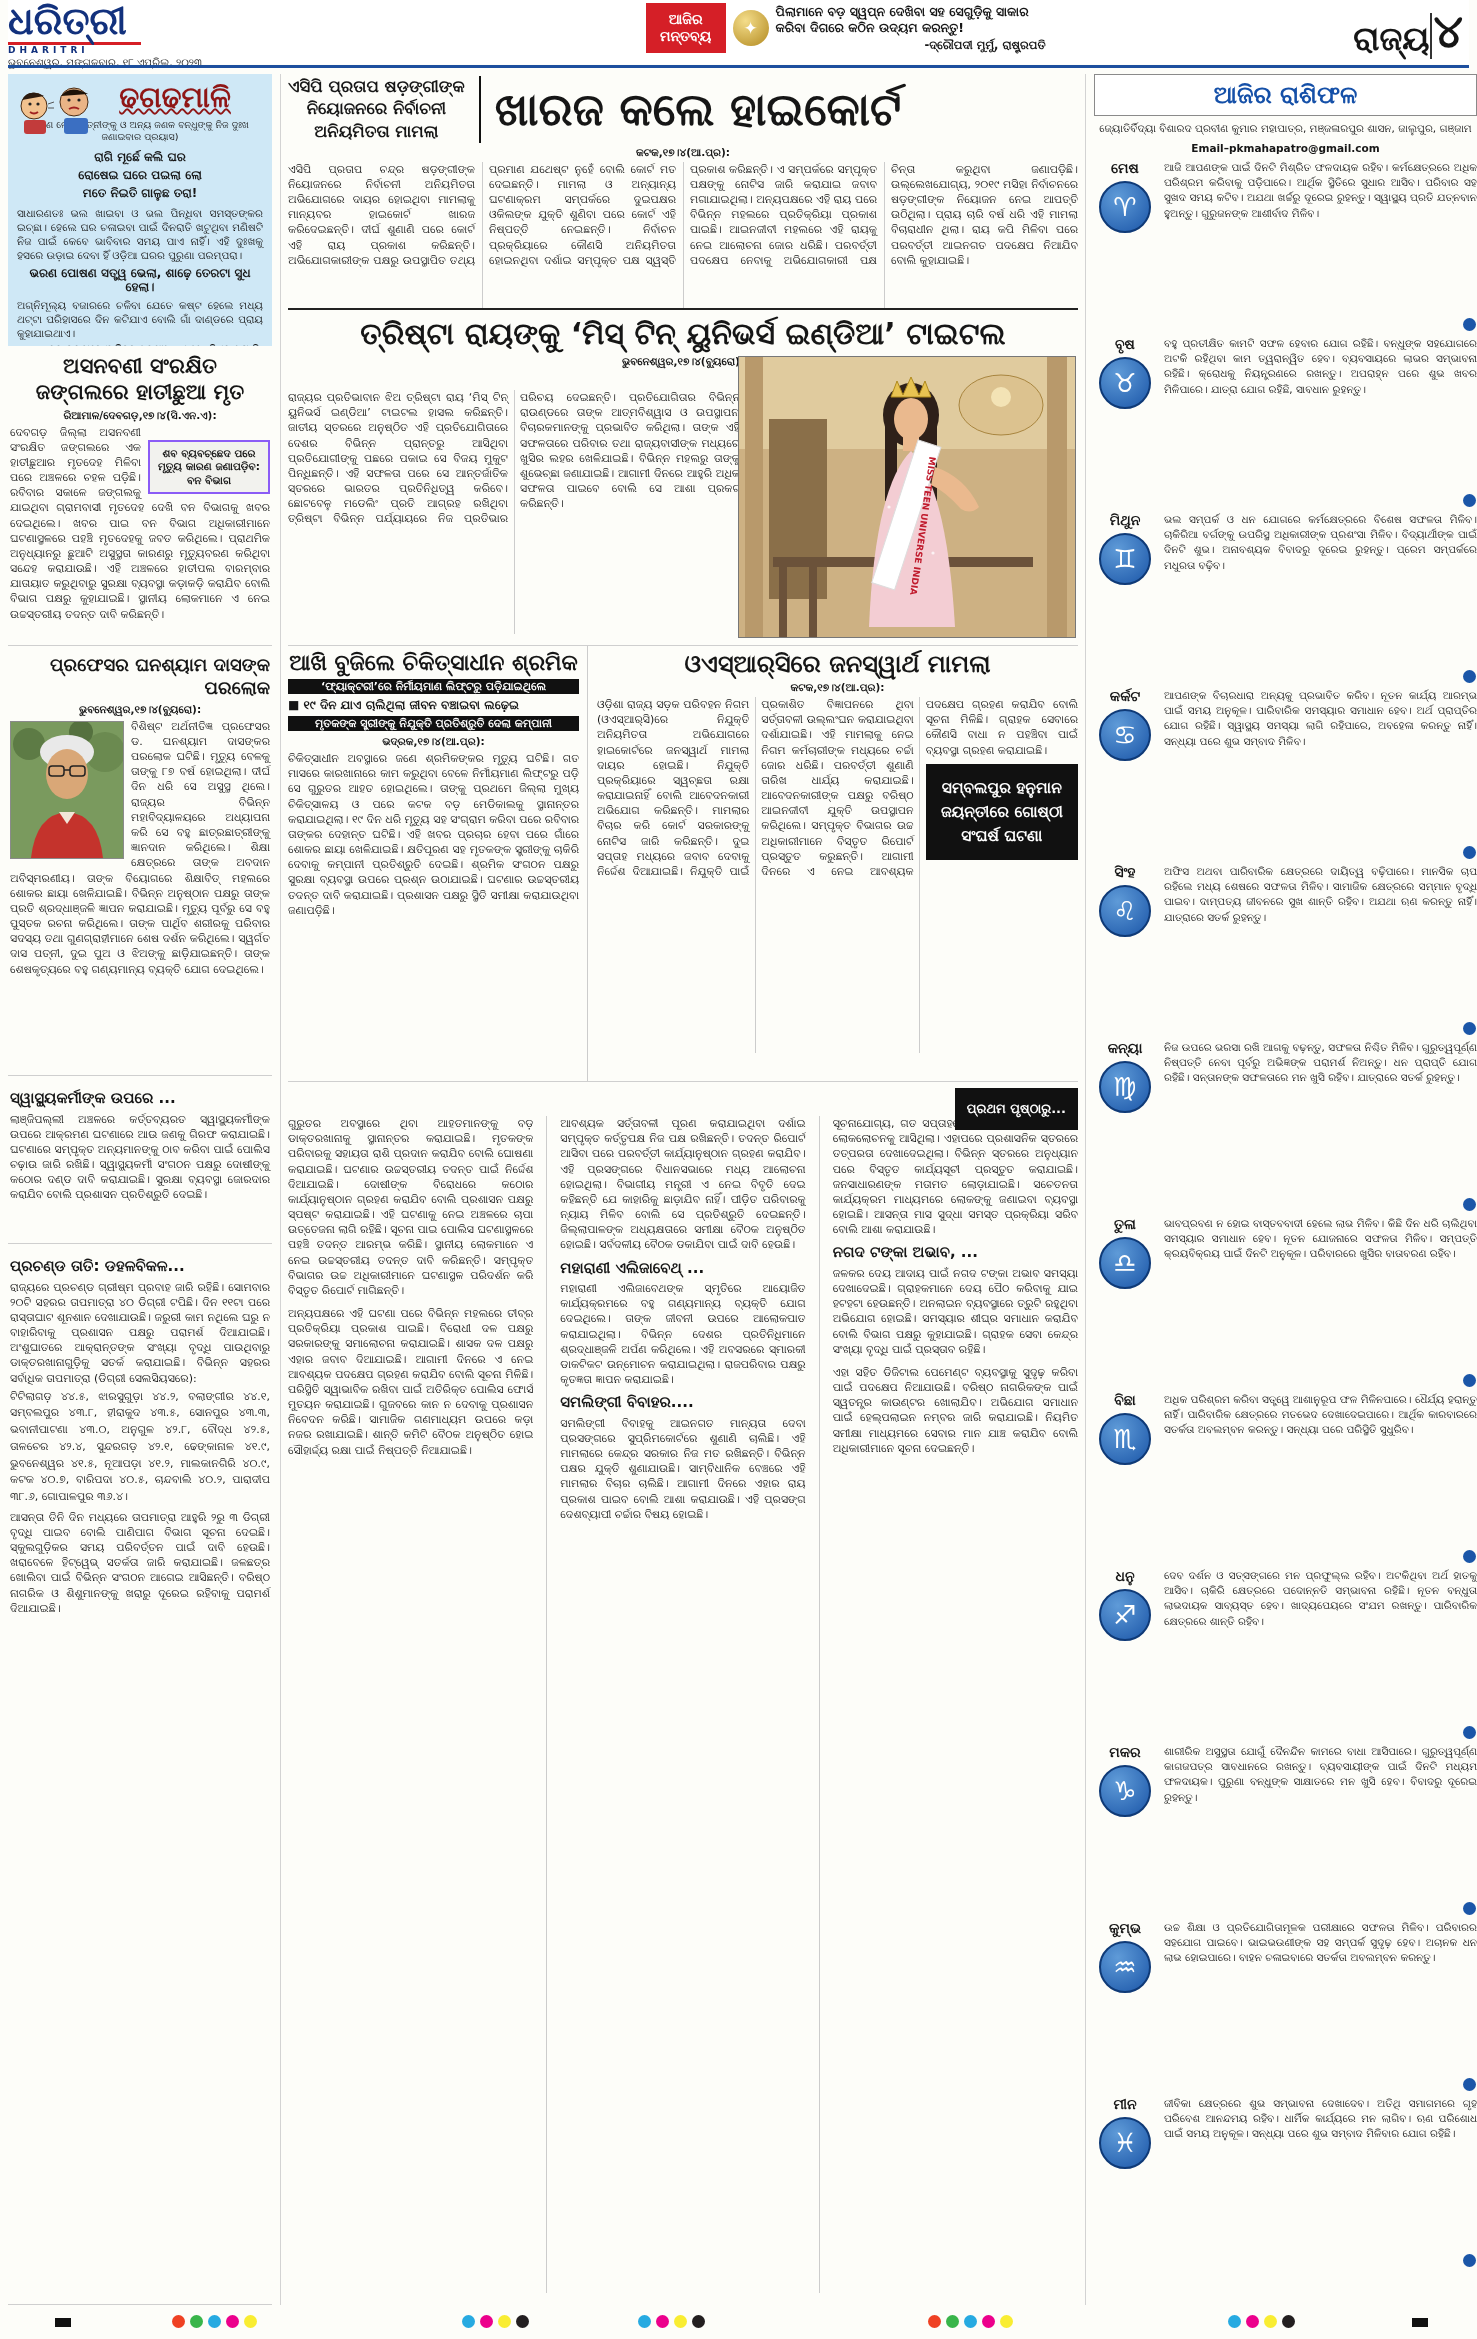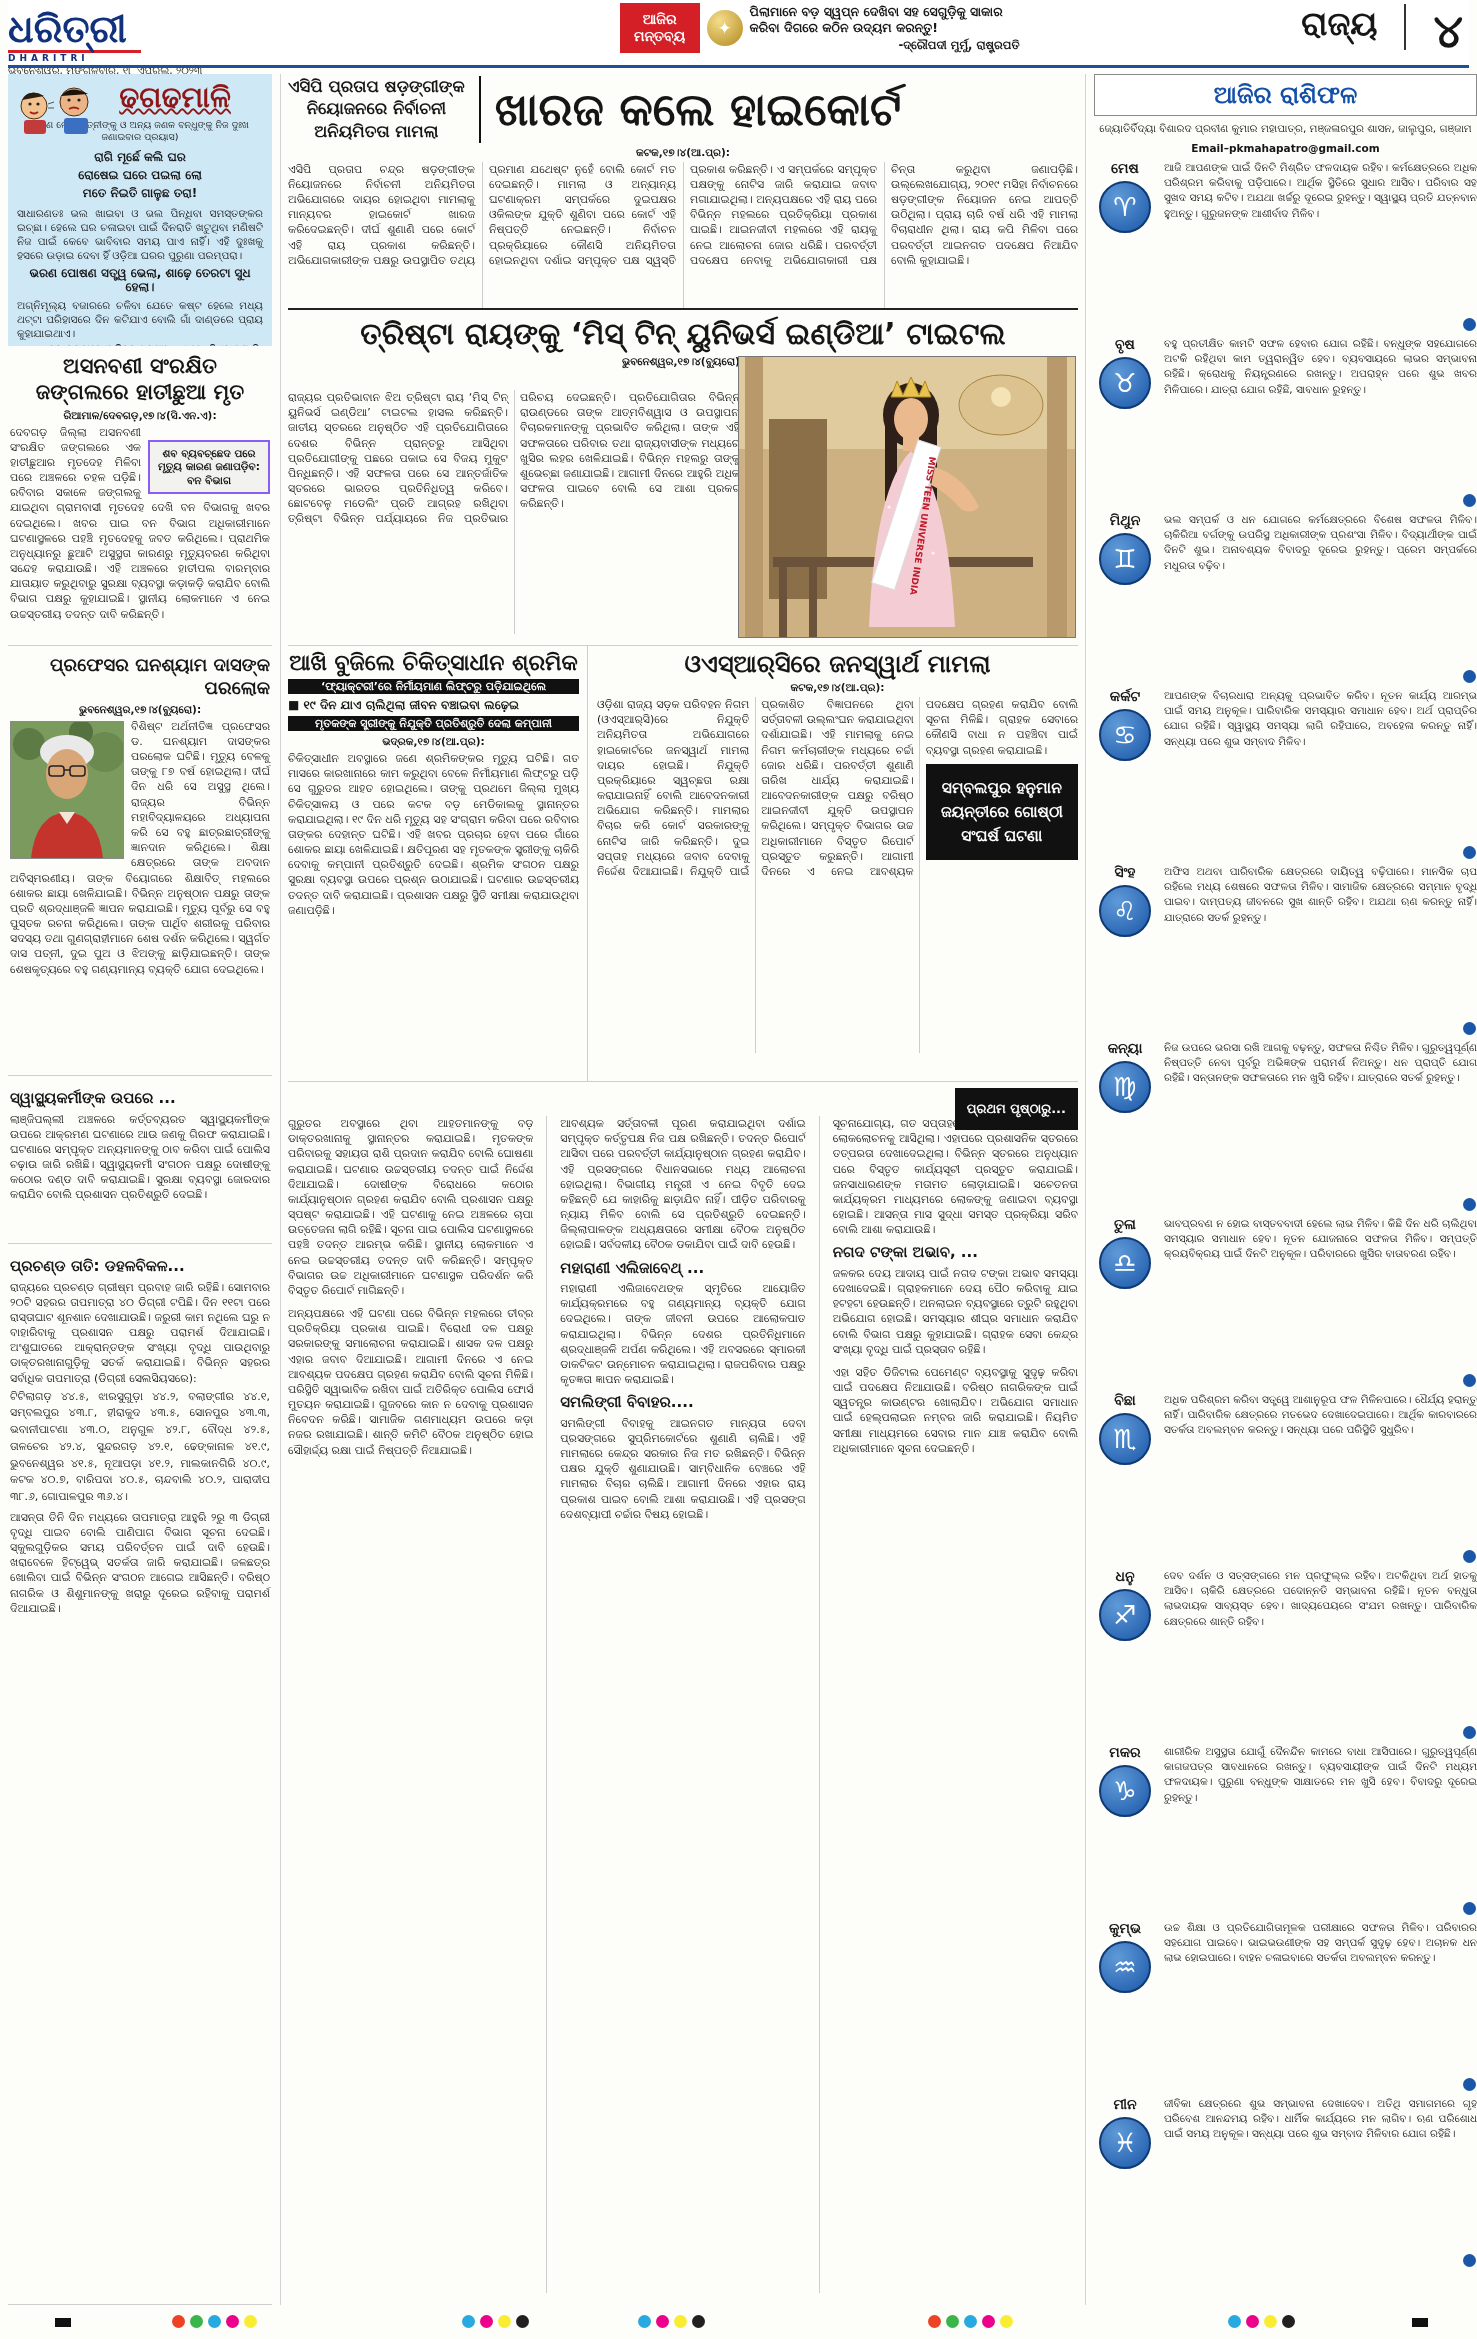--- a/index.html
+++ b/index.html
@@ -2,34 +2,34 @@
 <html><head>
 <meta charset="utf-8">
 <style>
   html,body{margin:0;padding:0}
   body{width:1477px;height:2339px;position:relative;background:#fdfdf9;color:#161616;
        font-family:"DejaVu Sans","Liberation Sans",sans-serif;overflow:hidden}
 
   
   .masthead{position:absolute;left:8px;right:8px;top:0;height:64px;display:flex;
             justify-content:space-between;align-items:flex-start;background:#fff}
-  .logo-block{width:330px;padding-top:10px}
+  .logo-block{width:330px;padding-top:2px}
   .logo{font-size:38px;font-weight:bold;color:#12317d;line-height:1.05;display:inline-block;
         border-bottom:3px solid #d61f26;padding-right:14px}
   .logo-en{font-size:9px;letter-spacing:4px;color:#12317d;font-weight:bold}
   .dateline{font-size:10.5px;color:#222;margin-top:1px}
   .ad{width:400px;display:flex;gap:7px;align-items:center;padding-top:3px}
   .ad-red{width:80px;height:50px;background:#d51f27;color:#fff;font-weight:bold;font-size:14px;
           display:flex;flex-direction:column;align-items:center;justify-content:center;line-height:1.2;flex:none}
   .ad-emblem{width:36px;height:36px;border-radius:50%;flex:none;
              background:radial-gradient(circle at 35% 30%,#f4dd8a,#b2891f);
              display:flex;align-items:center;justify-content:center;color:#fff;font-size:17px}
   .ad-quote{font-size:12.5px;font-weight:bold;line-height:1.3}
   .ad-attr{font-size:11.5px;font-weight:bold;text-align:right;margin-top:2px}
-  .section-block{display:flex;align-items:flex-start;gap:27px;padding:4px 6px 0 0}
+  .section-block{display:flex;align-items:flex-end;gap:1px;padding:4px 6px 0 0}
   .section-name{font-size:33px;font-weight:bold}
   .section-sep{width:2px;height:46px;background:#333}
   .page-num{font-size:46px;font-weight:bold}
   .rule-blue{position:absolute;left:8px;right:8px;top:65px;height:3px;background:#1d4f9e}
 
   
   .content{position:absolute;top:74px;left:8px;right:8px;bottom:34px}
   .left-col{position:absolute;left:0;top:0;width:264px;height:100%;display:flex;flex-direction:column}
   .center-col{position:absolute;left:272px;top:0;width:806px;height:100%;
               border-left:1px solid #d3d3d3;border-right:1px solid #d3d3d3;padding:0 7px;box-sizing:border-box}

